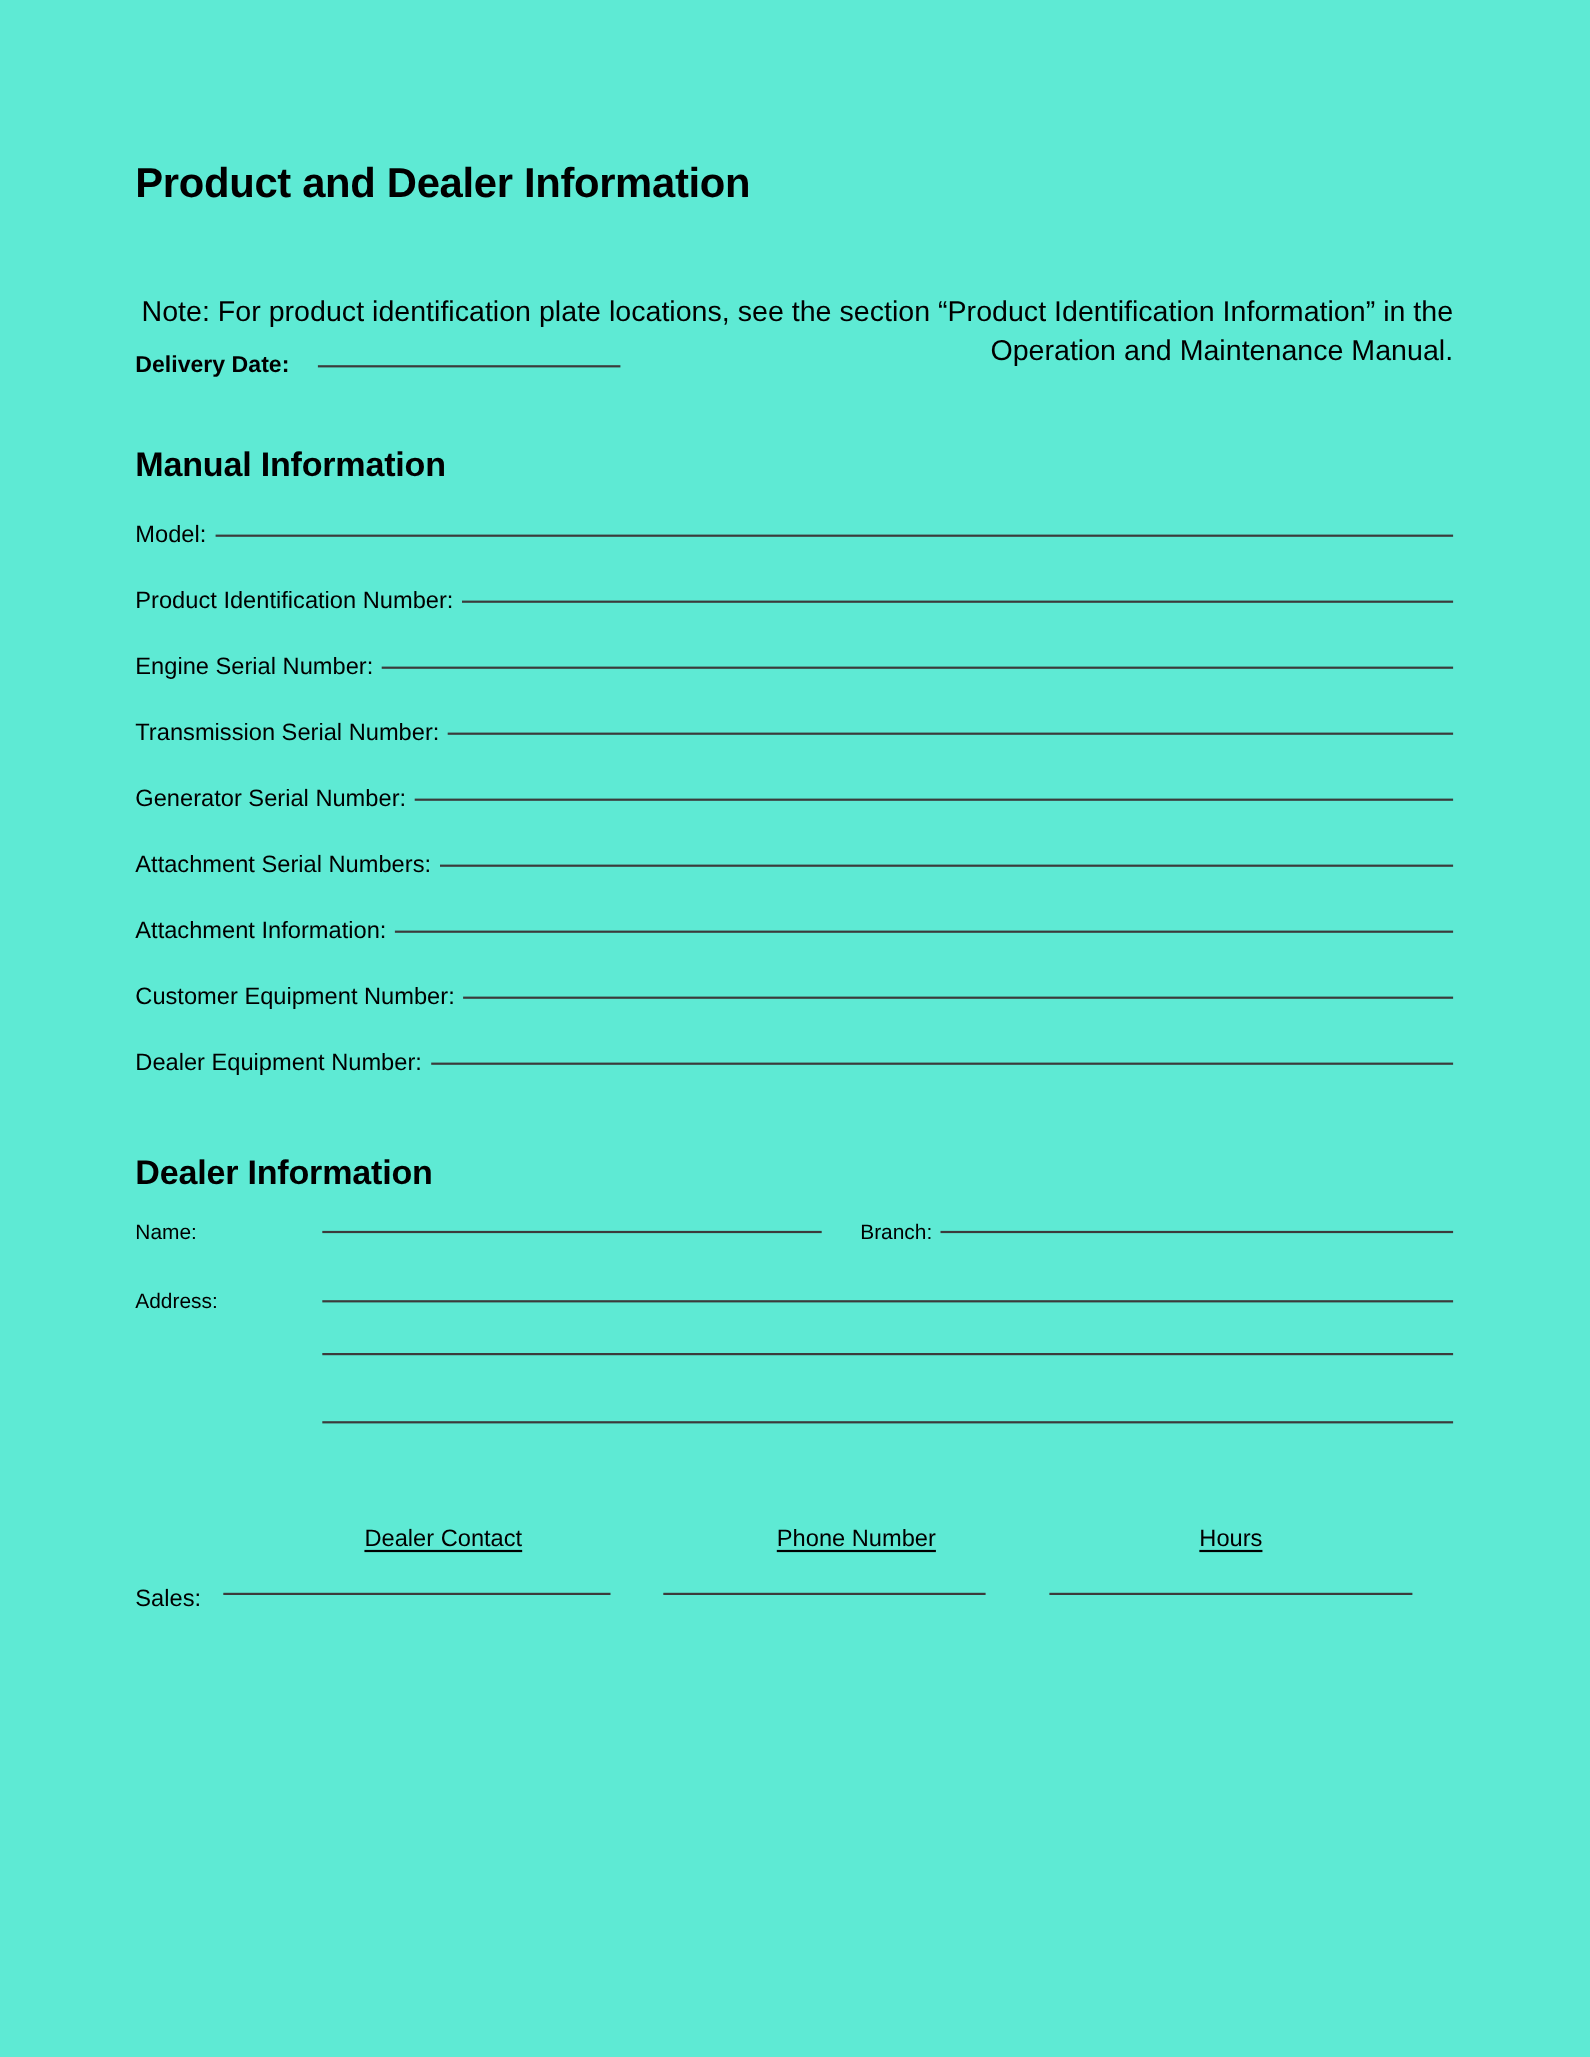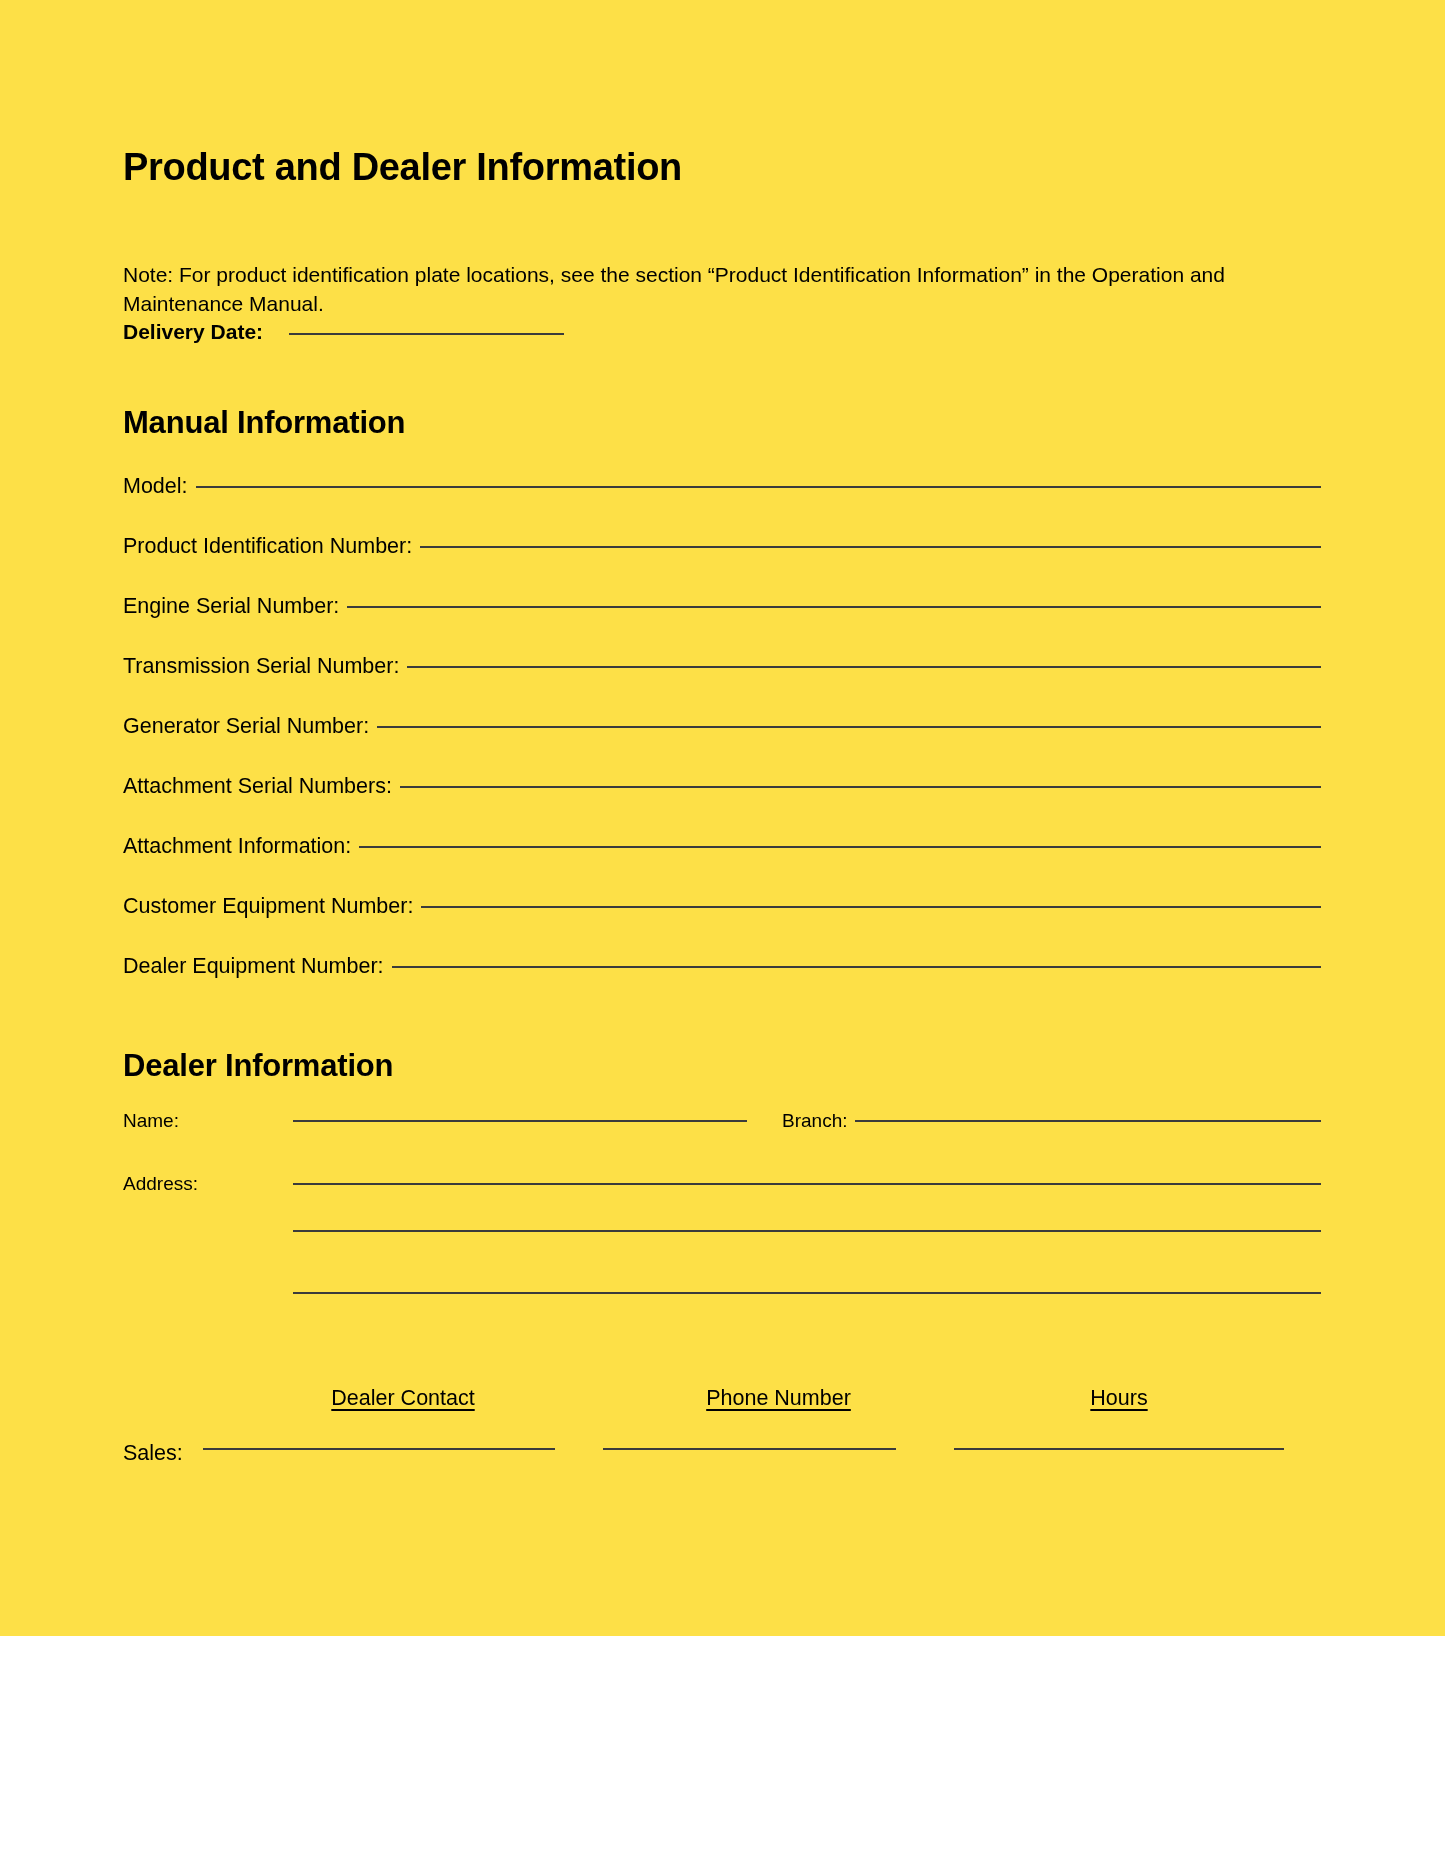--- a/index.html
+++ b/index.html
@@ -8,22 +8,22 @@
     padding: 0;
     background: #ffffff;
   }
   body {
     font-family: "Liberation Sans", sans-serif;
     color: #000000;
   }
   .page {
     position: relative;
     width: 1445px;
-    height: 1636px;
-    background: #fde047;
+    height: 1870px;
+    background: #5eead4;
     overflow: hidden;
     box-sizing: border-box;
   }
   .content {
     position: absolute;
     left: 123px;
     top: 0;
     width: 1200px;
   }
 
@@ -51,23 +51,23 @@
   }
   h2.product-heading { top: 406px; }
   h2.dealer-heading  { top: 1049px; }
 
   
   .note {
     position: absolute;
     left: 0;
     top: 240px;
     width: 1198px;
-    font-size: 21px;
+    font-size: 26px;
     line-height: 1.36;
-    text-align: left;
+    text-align: right;
   }
 
   
   .delivery-row {
     position: absolute;
     left: 0;
     top: 320px;
     display: flex;
     align-items: baseline;
     font-size: 21px;

